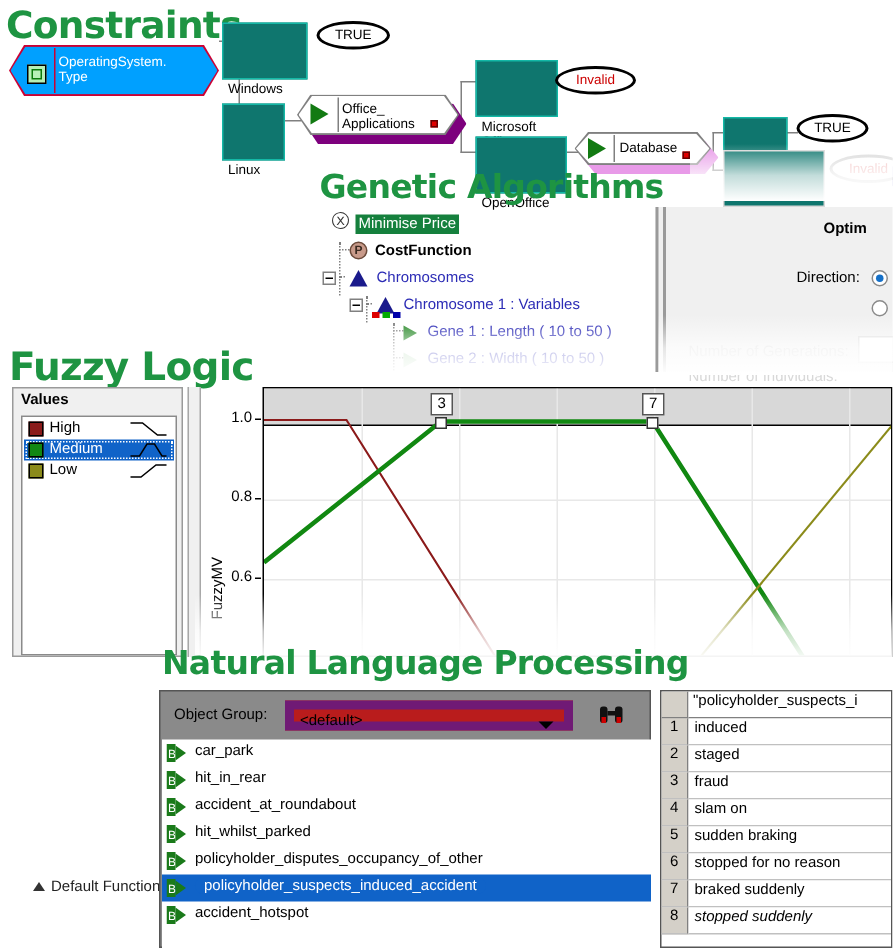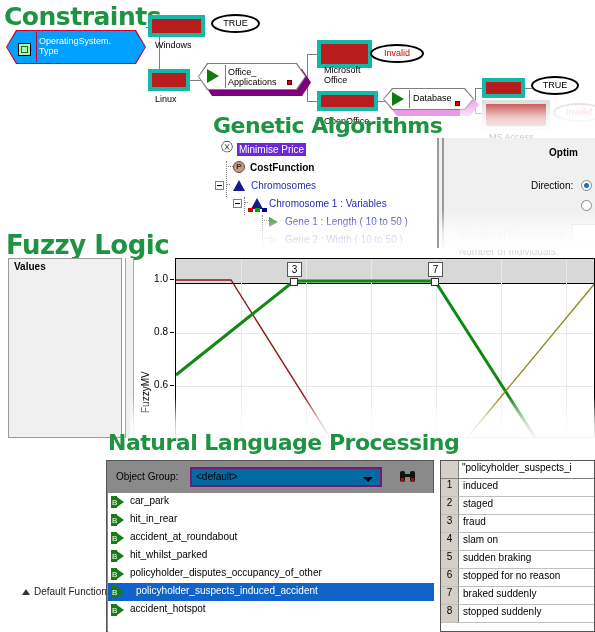--- a/index.html
+++ b/index.html
@@ -44,41 +44,41 @@
   .hexw .in{position:absolute;left:1px;top:1px;width:calc(100% - 2px);height:calc(100% - 2px);
      clip-path:polygon(9px 0,calc(100% - 9px) 0,100% 50%,calc(100% - 9px) 100%,9px 100%,0 50%);
      background:#ffffff;}
   .hexw .lb{position:absolute;left:30px;top:4px;font-size:9px;line-height:10px;color:#000;white-space:pre-line;}
   .play{position:absolute;width:0;height:0;border-left:12px solid #127a12;
      border-top:7px solid transparent;border-bottom:7px solid transparent;}
   .playbox{position:absolute;left:7px;top:5px;width:16px;height:16px;}
   .redsq{position:absolute;width:5px;height:5px;background:#e00000;border:1px solid #600;box-sizing:border-box;}
 
   
-  .boxn{position:absolute;background:#b91c1c;border:4px solid #14b8a6;
-        box-sizing:border-box;font-size:9px;line-height:10px;color:#000;padding:1px 3px;white-space:pre-line;}
+  .boxn{position:absolute;background:#0f766e;border:1px solid #14b8a6;
+        box-sizing:border-box;font-size:9px;line-height:10px;color:#000;padding:18px 3px;white-space:pre-line;}
   .boxn .bsh{position:absolute;left:3px;top:3px;right:-3px;bottom:-3px;background:#9a9a9a;z-index:-1;}
 
   
   .oval{position:absolute;background:#fff;border:2px solid #000;border-radius:50%/50%;
         font-size:9px;color:#000;text-align:center;box-sizing:border-box;}
   .oval .osh{position:absolute;left:4px;top:5px;right:-4px;bottom:-5px;border-radius:50%/50%;
         background:#16176e;z-index:-1;}
   .oval span{display:block;line-height:1;}
 
   .connector{position:absolute;background:#808080;}
 
   
   .fadeout{position:absolute;background:linear-gradient(to bottom,rgba(255,255,255,0) 0%,rgba(255,255,255,0.75) 55%,rgba(255,255,255,1) 100%);}
 
   
   #ga-tree{position:absolute;font-size:10px;}
   .trow{position:absolute;white-space:nowrap;line-height:13px;height:13px;}
   .tlabel{color:#2b2bb5;font-size:10px;}
-  .sel-hl{background:#6d28d9;color:#fff;padding:0 2px;}
+  .sel-hl{background:#15803d;color:#fff;padding:0 2px;}
   .expander{position:absolute;width:9px;height:9px;border:1px solid #808080;
      background:#fff;box-sizing:border-box;}
   .expander:before{content:"";position:absolute;left:1px;top:3px;width:5px;height:1px;background:#000;}
   .dotline{position:absolute;border-left:1px dotted #808080;}
   .dothor{position:absolute;border-top:1px dotted #808080;}
   .tri-icon{position:absolute;width:0;height:0;border-left:6px solid transparent;
      border-right:6px solid transparent;border-bottom:11px solid #1a1a8c;}
   .pcircle{position:absolute;width:12px;height:12px;border-radius:50%;
      background:#c89a8a;border:1px solid #6b4a3a;box-sizing:border-box;
      color:#3a2a20;font-size:8px;font-weight:bold;text-align:center;line-height:10px;}
@@ -118,21 +118,21 @@
   .ytickmark{position:absolute;width:4px;height:1px;background:#000;}
   .yaxis-title{position:absolute;font-size:10px;color:#000;
      transform:rotate(-90deg);transform-origin:left top;white-space:nowrap;}
   .handle{position:absolute;width:8px;height:8px;background:#fff;border:1px solid #333;box-sizing:border-box;}
   .hlabel{position:absolute;background:#fff;border:1px solid #555;box-sizing:border-box;
      font-size:10px;text-align:center;color:#000;line-height:13px;}
 
   
   #nlp-panel{position:absolute;background:#8a8a8a;border:1px solid #555;box-sizing:border-box;}
   .nlp-lbl{position:absolute;font-size:10px;color:#000;}
-  .combo{position:absolute;background:#0369a1;border:2px solid #701a75;box-sizing:border-box;
+  .combo{position:absolute;background:#b91c1c;border:6px solid #701a75;box-sizing:border-box;
      font-size:10px;color:#000;padding:2px 4px;}
   .combo .carat{position:absolute;right:7px;top:8px;width:0;height:0;
      border-left:5px solid transparent;border-right:5px solid transparent;border-top:5px solid #000;}
   #nlp-list{position:absolute;background:#fff;overflow:hidden;}
   .nrow{position:absolute;left:0;right:0;height:18px;font-size:10px;color:#000;}
   .nrow.sel{background:#1063c8;}
   .nrow.sel .ntext{color:#fff;background:#1063c8;border-radius:9px;padding:0 6px;}
   .nicon{position:absolute;left:3px;top:3px;width:14px;height:12px;}
   .ntext{position:absolute;left:22px;top:2px;}
 
@@ -333,20 +333,43 @@
     <div class="fadeout" style="left:0;top:72px;width:158px;height:40px;"></div>
   </div>
 </div>
 
 <div class="abs" style="left:0;top:228px;width:595px;height:210px;">
 
   <div class="sec-title" style="left:6px;top:2px;font-size:26px;">Fuzzy Logic</div>
 
   <div id="values-panel" style="left:8px;top:30px;width:114px;height:180px;padding-left:16px;">
     <div class="values-hdr" style="left:5px;top:2px;">Values</div>
+    <div id="values-list" style="left:5px;top:18px;width:104px;height:160px;">
+      <div class="vrow" style="top:1px;">
+        <span class="swatch" style="background:#8b1a1a;"></span>
+        <span class="vname">High</span>
+        <svg class="mficon" viewBox="0 0 26 12">
+          <polyline points="1,2 9,2 19,10 25,10" fill="none" stroke="#000" stroke-width="1"></polyline>
+        </svg>
+      </div>
+      <div class="vrow sel" style="top:15px;">
+        <span class="swatch" style="background:#118811;"></span>
+        <span class="vname">Medium</span>
+        <svg class="mficon" viewBox="0 0 26 12">
+          <polyline points="1,10 7,10 12,2 17,2 22,10 25,10" fill="none" stroke="#000" stroke-width="1"></polyline>
+        </svg>
+      </div>
+      <div class="vrow" style="top:29px;">
+        <span class="swatch" style="background:#8b8b1a;"></span>
+        <span class="vname">Low</span>
+        <svg class="mficon" viewBox="0 0 26 12">
+          <polyline points="1,10 8,10 18,2 25,2" fill="none" stroke="#000" stroke-width="1"></polyline>
+        </svg>
+      </div>
+    </div>
   </div>
 
   <div class="defbtn" style="left:22px;top:358px;">
     <span style="display:inline-block;width:0;height:0;border-left:4px solid transparent;border-right:4px solid transparent;border-bottom:6px solid #333;margin-right:4px;"></span><span>Default Function</span>
   </div>
 
   <div class="scroll-col" style="left:125px;top:30px;width:7px;height:180px;"></div>
 
   <div class="yaxis-title" style="left:140px;top:185px;">FuzzyMV</div>
   <div class="ytick" style="left:140px;top:45px;width:28px;">1.0</div>
@@ -472,15 +495,15 @@
     <div class="gcell" style="left:18px;top:54px;width:137px;height:18px;">fraud</div>
     <div class="gnum" style="left:0;top:72px;width:18px;height:18px;">4</div>
     <div class="gcell" style="left:18px;top:72px;width:137px;height:18px;">slam on</div>
     <div class="gnum" style="left:0;top:90px;width:18px;height:18px;">5</div>
     <div class="gcell" style="left:18px;top:90px;width:137px;height:18px;">sudden braking</div>
     <div class="gnum" style="left:0;top:108px;width:18px;height:18px;">6</div>
     <div class="gcell" style="left:18px;top:108px;width:137px;height:18px;">stopped for no reason</div>
     <div class="gnum" style="left:0;top:126px;width:18px;height:18px;">7</div>
     <div class="gcell" style="left:18px;top:126px;width:137px;height:18px;">braked suddenly</div>
     <div class="gnum" style="left:0;top:144px;width:18px;height:18px;">8</div>
-    <div class="gcell" style="left:18px;top:144px;width:137px;height:18px;">stopped suddenly</div>
+    <div class="gcell" style="left:18px;top:144px;width:137px;height:18px;font-style:italic;">stopped suddenly</div>
   </div>
 </div>
 
 </body></html>

